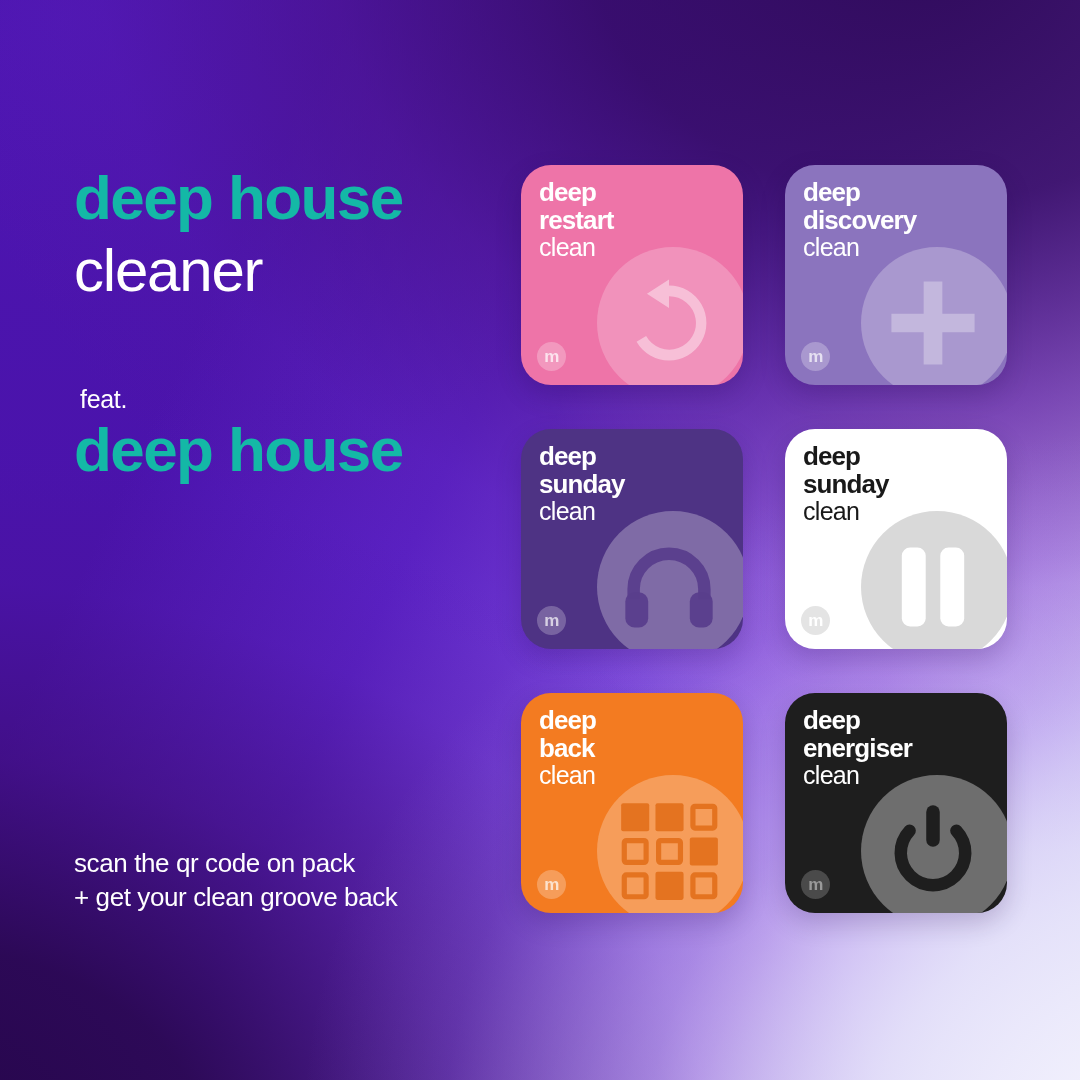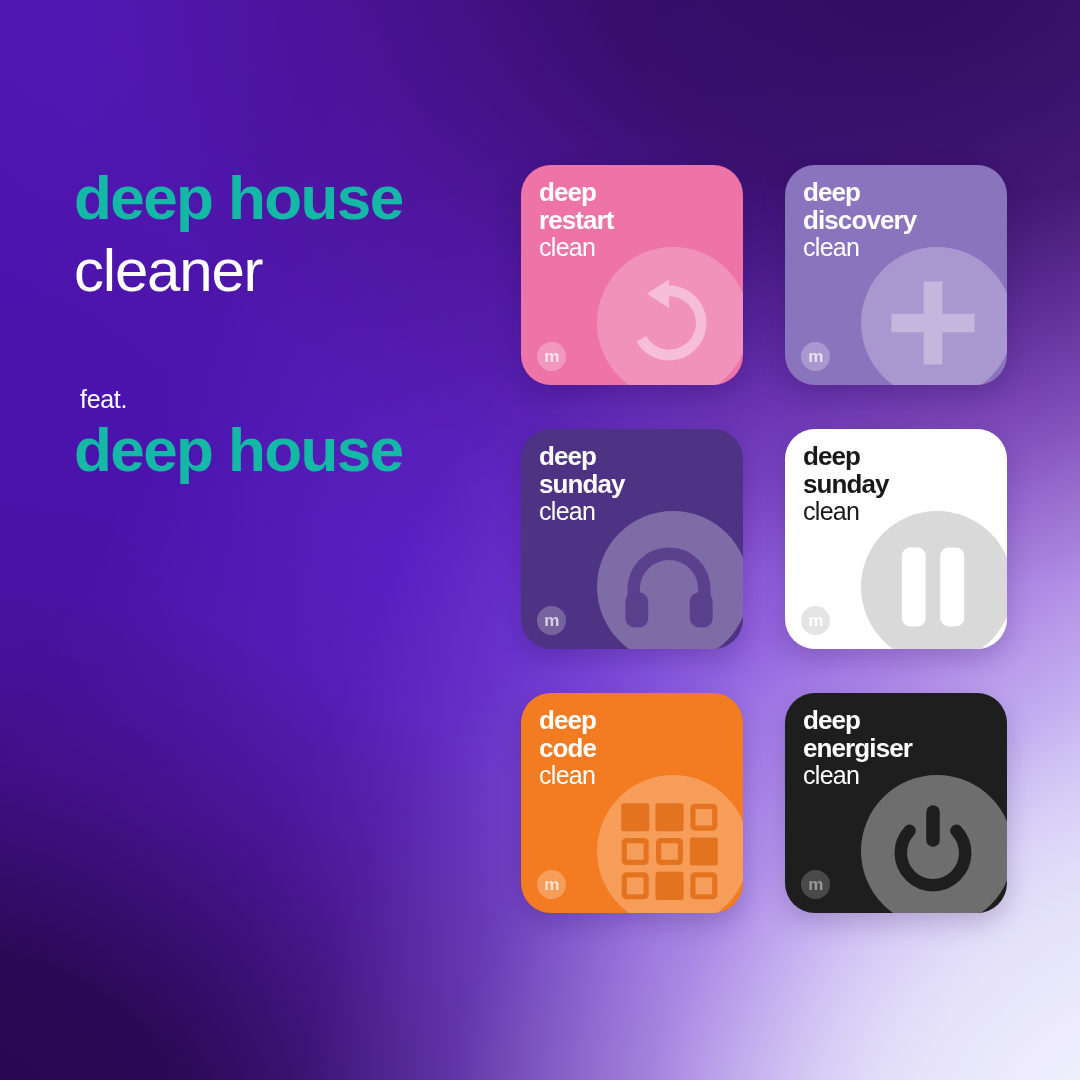--- a/index.html
+++ b/index.html
@@ -201,20 +201,22 @@
       <div class="h-light">cleaner</div>
     </div>
 
     <div class="feat">feat.</div>
 
     <div class="head-2">
       <div class="h-bold">deep house</div>
     </div>
   </div>
 
+  <div class="footnote">scan the qr code on pack
++ get your clean groove back</div>
 
   <div id="grid">
       <div class="tile" style="background: rgb(238, 116, 168);">
         <div class="tile-circle" style="background:rgba(255,255,255,0.22)"></div>
      <div class="tile-icon">
           <svg viewBox="0 0 100 100">
         <path fill="rgba(255,255,255,0.42)" d="M50 14a36 36 0 1 1-31.2 54L28 62.6A25.6 25.6 0 1 0 50 24.4v11.1L28.8 21.8 50 8.1z"></path>
       </svg>
         </div>
      <div class="tile-txt" style="color:#FFFFFF">
@@ -279,21 +281,21 @@
             <rect x="7" y="40" width="21" height="21" rx="2" fill="none" stroke="rgba(224,108,22,0.85)" stroke-width="5"></rect>
             <rect x="40" y="40" width="21" height="21" rx="2" fill="none" stroke="rgba(224,108,22,0.85)" stroke-width="5"></rect>
             <rect x="70" y="37" width="27" height="27" rx="2" fill="rgba(224,108,22,0.85)"></rect>
             <rect x="7" y="73" width="21" height="21" rx="2" fill="none" stroke="rgba(224,108,22,0.85)" stroke-width="5"></rect>
             <rect x="37" y="70" width="27" height="27" rx="2" fill="rgba(224,108,22,0.85)"></rect>
             <rect x="73" y="73" width="21" height="21" rx="2" fill="none" stroke="rgba(224,108,22,0.85)" stroke-width="5"></rect>
           </svg>
         </div>
      <div class="tile-txt" style="color:#FFFFFF">
        <span class="t-l1">deep</span>
-       <span class="t-l2">code</span>
+       <span class="t-l2">back</span>
        <span class="t-l3">clean</span>
      </div>
      <div class="badge" style="background:rgba(255,255,255,0.26);color:rgba(255,255,255,0.70)">m</div>
       </div>
       <div class="tile" style="background: rgb(30, 30, 30);">
         <div class="tile-circle" style="background:#6E6E6E"></div>
      <div class="tile-icon">
           <svg viewBox="0 0 100 100">
         <path fill="none" stroke="#1E1E1E" stroke-width="12" stroke-linecap="round" d="M27.5 30.5a31 31 0 1 0 45 0"></path>
         <rect x="43.5" y="6" width="13" height="40" rx="6.5" fill="#1E1E1E"></rect>

